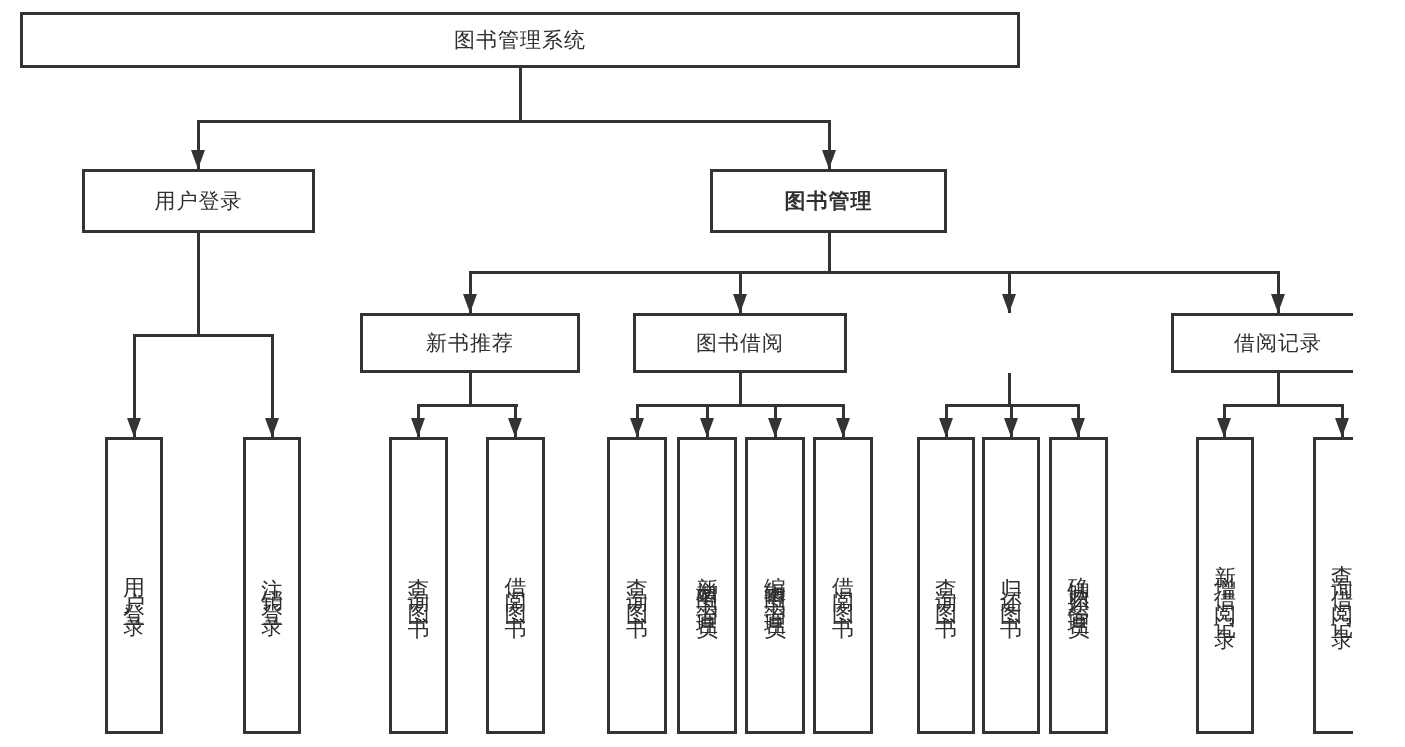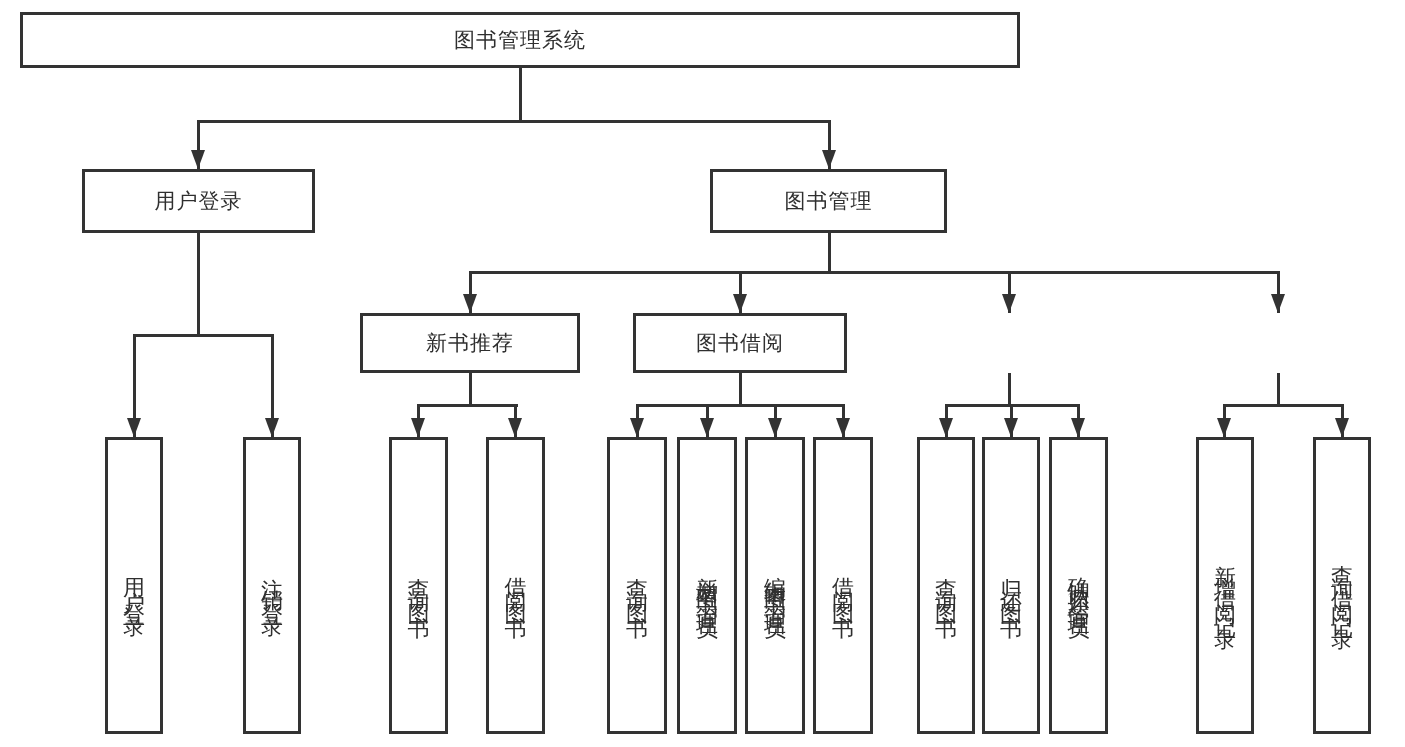--- a/index.html
+++ b/index.html
@@ -4,21 +4,20 @@
 <style>
   html, body { margin: 0; padding: 0; background: #ffffff; }
   #stage {
     position: relative;
     width: 1353px;
     height: 747px;
     background: #ffffff;
     font-family: "Liberation Sans", "DejaVu Sans", sans-serif;
     color: #2f2f2f;
     overflow: hidden;
-    padding-left: 47px;
   }
   
   .node {
     position: absolute;
     box-sizing: border-box;
     border: 3px solid #333333;
     background: #ffffff;
     display: flex;
     align-items: center;
     justify-content: center;
@@ -84,21 +83,21 @@
   <div class="vl" style="left:519px; top:65px; height:55px;"></div>
   <div class="hl" style="left:197px; top:120px; width:634px;"></div>
   <div class="vl" style="left:197px; top:120px; height:49px;"></div>
   <div class="vl" style="left:828px; top:120px; height:49px;"></div>
   <div class="arrow" style="left:191px; top:150px;"></div>
   <div class="arrow" style="left:822px; top:150px;"></div>
 
   <div class="node" style="left:82px; top:169px; width:233px; height:64px;">
     <span>用户登录</span>
   </div>
-  <div class="node" style="left:710px; top:169px; width:237px; height:64px;">
+  <div class="node" style="left:710px; top:169px; width:237px; height:64px;font-weight:bold;">
     <span>图书管理</span>
   </div>
 
   <div class="vl" style="left:197px; top:233px; height:104px;"></div>
   <div class="hl" style="left:133px; top:334px; width:141px;"></div>
   <div class="vl" style="left:133px; top:334px; height:103px;"></div>
   <div class="vl" style="left:271px; top:334px; height:103px;"></div>
   <div class="arrow" style="left:127px; top:418px;"></div>
   <div class="arrow" style="left:265px; top:418px;"></div>
 
@@ -112,20 +111,23 @@
   <div class="arrow" style="left:733px; top:294px;"></div>
   <div class="arrow" style="left:1002px; top:294px;"></div>
   <div class="arrow" style="left:1271px; top:294px;"></div>
 
   <div class="node" style="left:360px; top:313px; width:220px; height:60px;">
     <span>新书推荐</span>
   </div>
   <div class="node" style="left:633px; top:313px; width:214px; height:60px;">
     <span>图书借阅</span>
   </div>
+  <div class="node" style="left:1171px; top:313px; width:214px; height:60px;">
+    <span>借阅记录</span>
+  </div>
 
   <div class="vl" style="left:469px; top:373px; height:34px;"></div>
   <div class="hl" style="left:417px; top:404px; width:101px;"></div>
   <div class="vl" style="left:417px; top:404px; height:33px;"></div>
   <div class="vl" style="left:514px; top:404px; height:33px;"></div>
   <div class="arrow" style="left:411px; top:418px;"></div>
   <div class="arrow" style="left:508px; top:418px;"></div>
 
   <div class="vl" style="left:739px; top:373px; height:34px;"></div>
   <div class="hl" style="left:636px; top:404px; width:209px;"></div>

